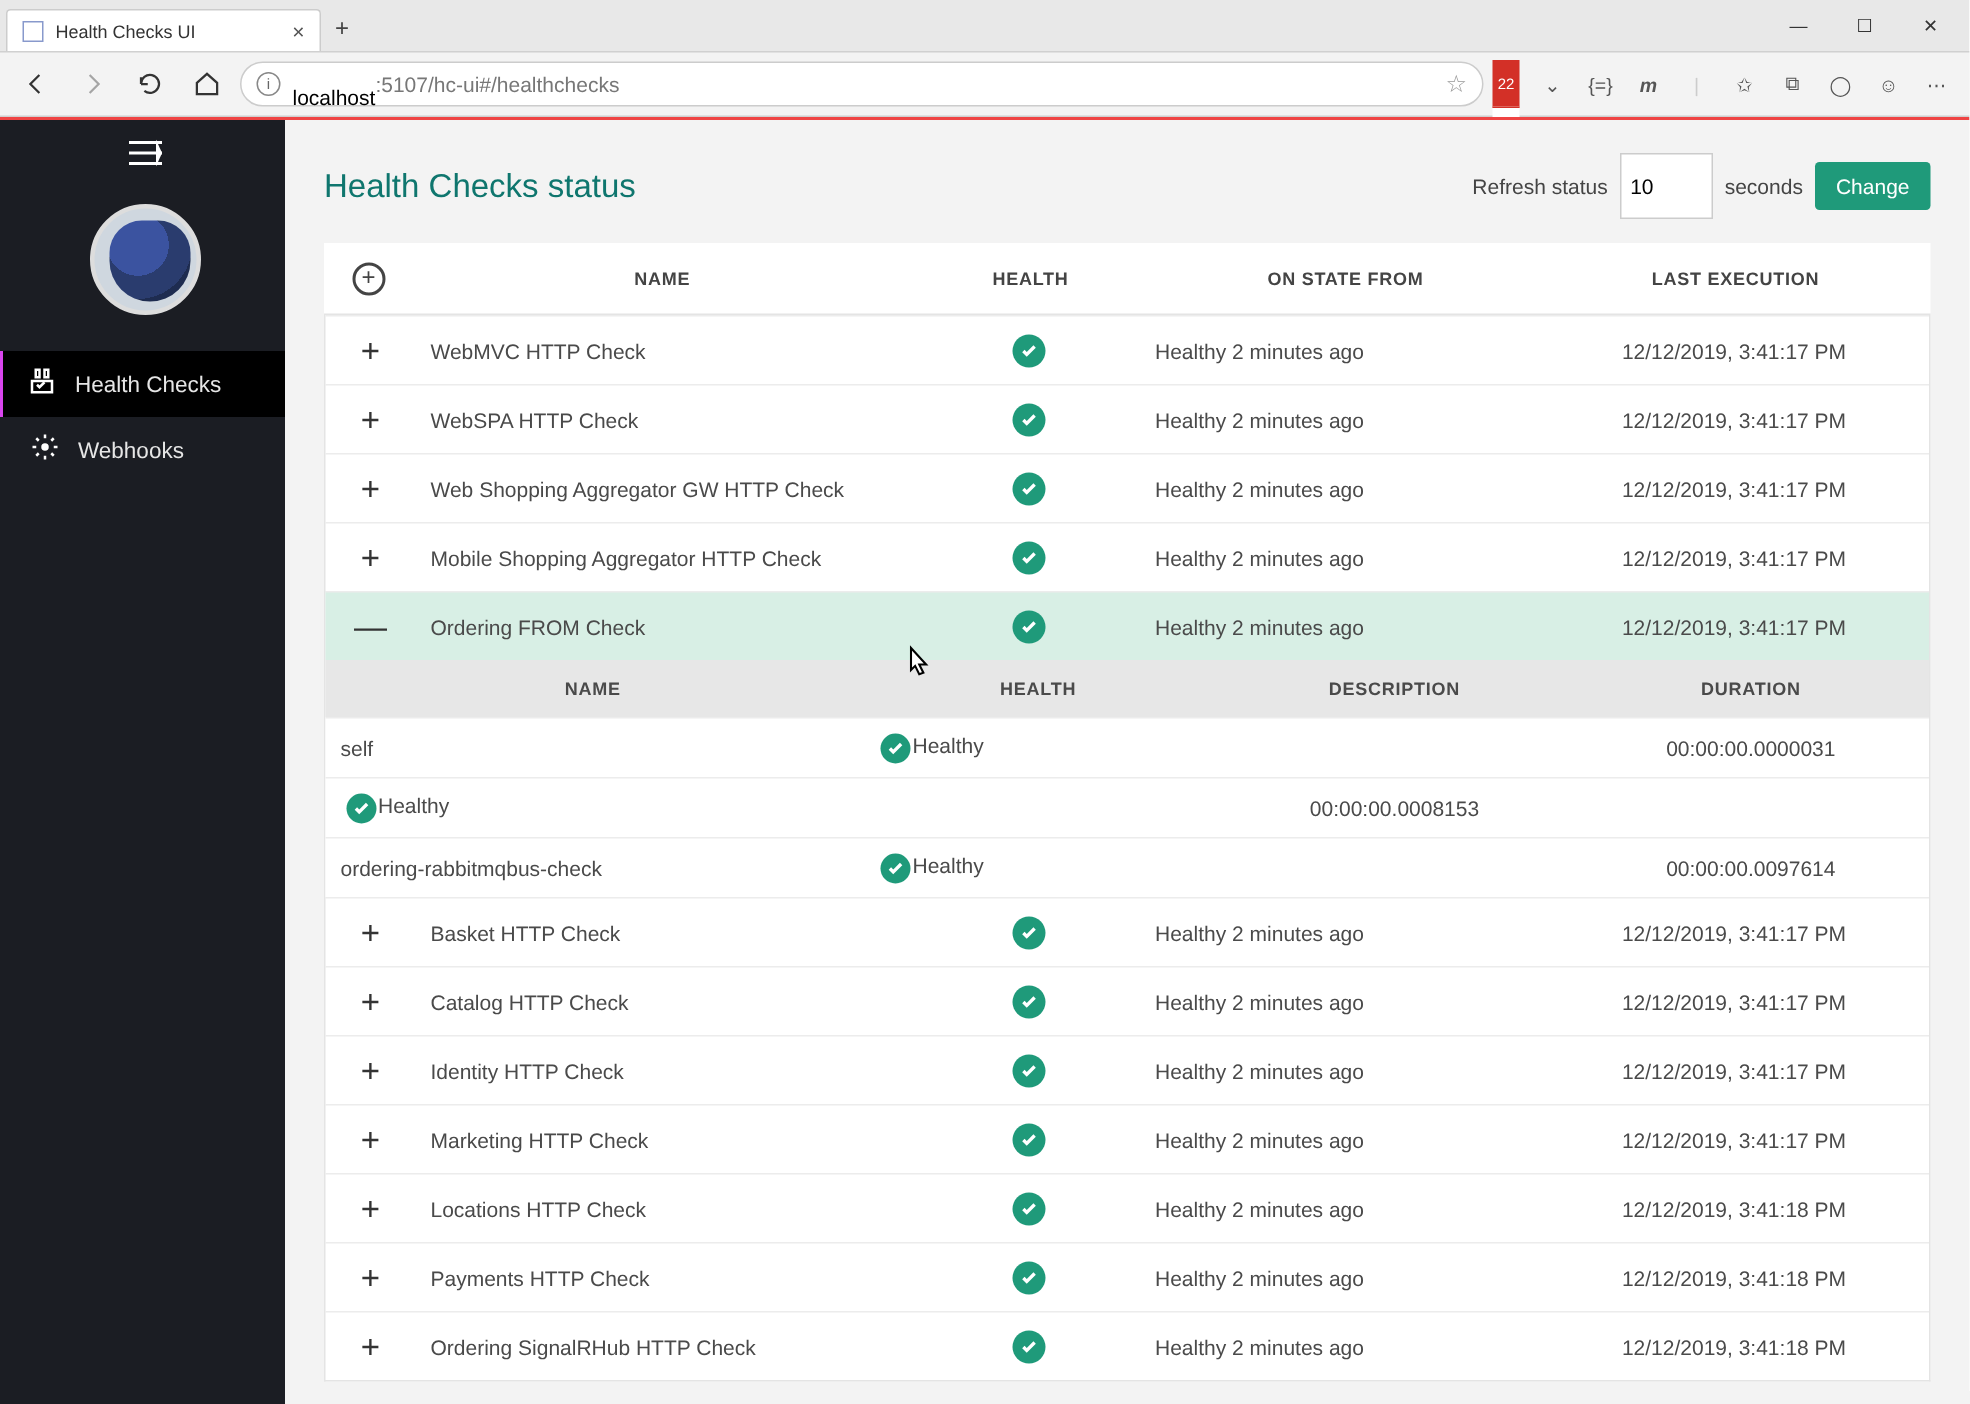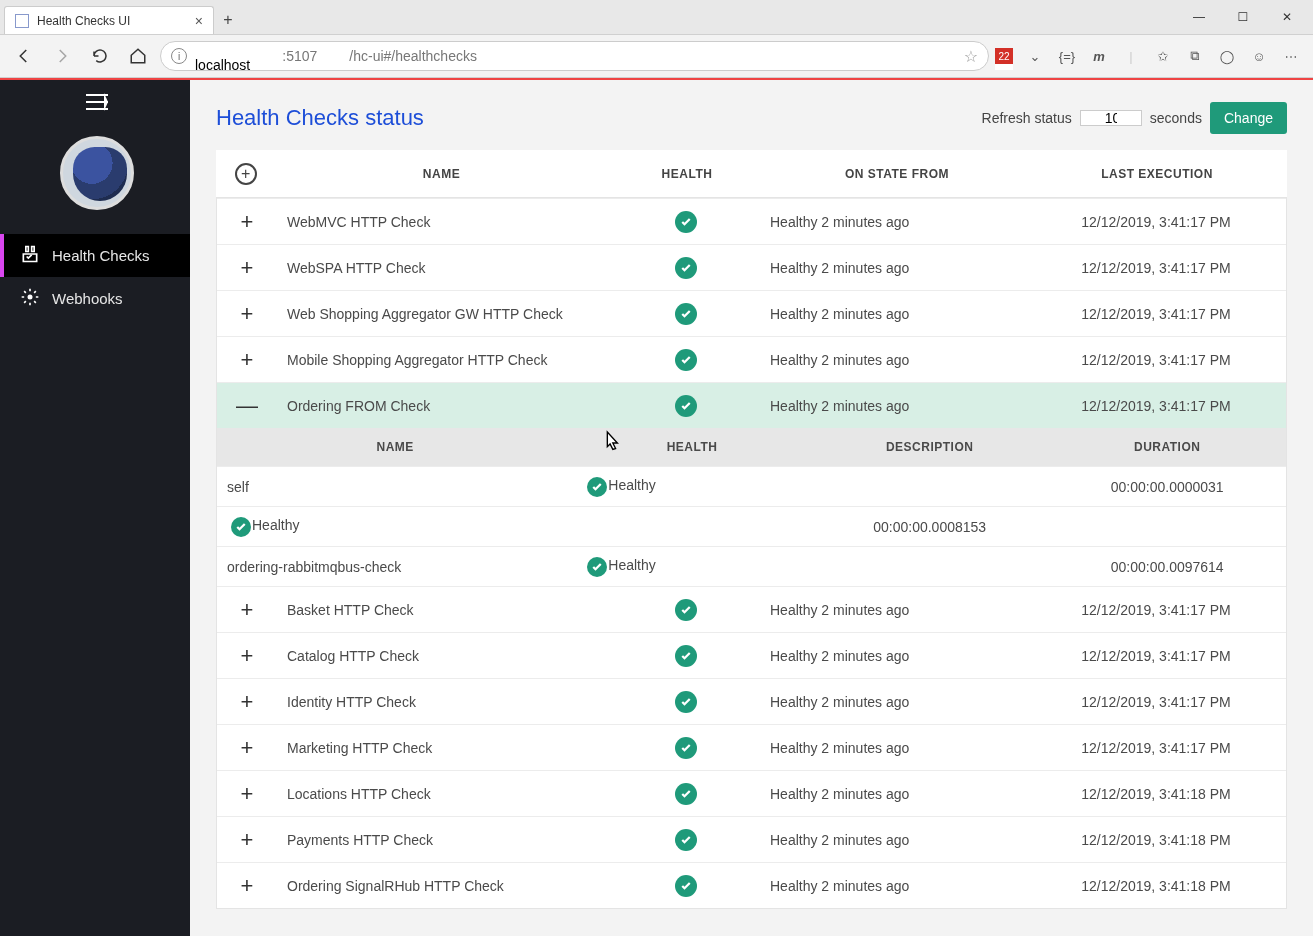--- a/index.html
+++ b/index.html
@@ -65,27 +65,27 @@
   .nav-btn svg { width:18px; height:18px; }
   .url-box {
     flex:1; display:flex; align-items:center; background:#fff; border:1px solid #ccc;
     border-radius: 16px; height: 30px; padding: 0 10px; font-size: 14px; color:#555;
   }
   .url-box .info-icon {
     width:16px; height:16px; border:1px solid #888; border-radius:50%;
     display:flex;align-items:center;justify-content:center;font-size:10px;margin-right:8px;color:#666;
   }
   .url-box .host { color:#000;margin-top:18px; }
-  .url-box .path { color:#777;margin-left:32px; }
+  .url-box .path { color:#777; }
   .ext-icons { display:flex; gap:12px; align-items:center; padding-right:4px; }
   .ext-ico {
     width: 20px; height: 20px; display:flex; align-items:center; justify-content:center;
     color:#555; font-size:13px; cursor:pointer;
   }
-  .ext-red { background:#d33027; color:#fff; font-size:10px; position:relative; width:18px; height:16px; }
+  .ext-red { background:#d33027; color:#fff; font-size:10px; position:relative; width:18px; height:32px; }
   .ext-red::after { content:""; position:absolute; bottom:-6px; left:0; width:18px; height:6px; background:#fff; border-top:1px solid #d33027;}
   
   .app {
     display:flex; height: calc(100vh - 78px);
   }
   .sidebar {
     width: 190px; background:#1b1d23; color:#fff; display:flex; flex-direction:column;
     border-left: 4px solid #1b1d23;
   }
   .hamburger {
@@ -101,35 +101,35 @@
   .avatar::before {
     content:""; position:absolute; left:10px; top:8px; width:54px; height:54px;
     background: radial-gradient(circle at 35% 30%, #3b53a0 0 40%, #2a3c6e 40% 70%, #1e2c50 70% 100%);
     border-radius: 40% 40% 50% 50%;
   }
   .side-item {
     display:flex; align-items:center; gap:12px; padding: 10px 16px;
     font-size: 15px; color:#e6e6e6; cursor:pointer;
   }
   .side-item.active {
-    background:#000; border-left:4px solid #d946ef; margin-left:-4px;
+    background:#000; border-left:2px solid #d946ef; margin-left:-4px;
   }
   .side-item svg { width:20px; height:20px; fill:#e6e6e6; }
   
   .main {
     flex:1; background:#f3f3f3; overflow:auto; position:relative;
   }
   .content { padding: 22px 26px 40px 26px; }
   .page-header {
     display:flex; align-items:center; margin-bottom: 16px;
   }
-  h1 { font-size: 22px; font-weight: 400; color:#1d4ed8; }
+  h1 { font-size: 22px; font-weight: 400; color:#0f766e; }
   .refresh-controls { margin-left:auto; display:flex; align-items:center; gap:8px; font-size:14px; color:#444; }
   .refresh-controls input {
-    width:62px; height:16px; border:1px solid #ccc; padding:2px 24px; font-size:14px;
+    width:62px; height:44px; border:1px solid #ccc; padding:2px 6px; font-size:14px;
   }
   .change-btn {
     background:#1f9a7a; color:#ffffff; border:none; height:32px; padding:0 14px;
     border-radius:3px; font-size:14px; cursor:pointer;
   }
   .checks-header, .check-row {
     display:grid; grid-template-columns: 60px 1fr 160px 260px 260px;
     align-items:center;
   }
   .checks-header {

